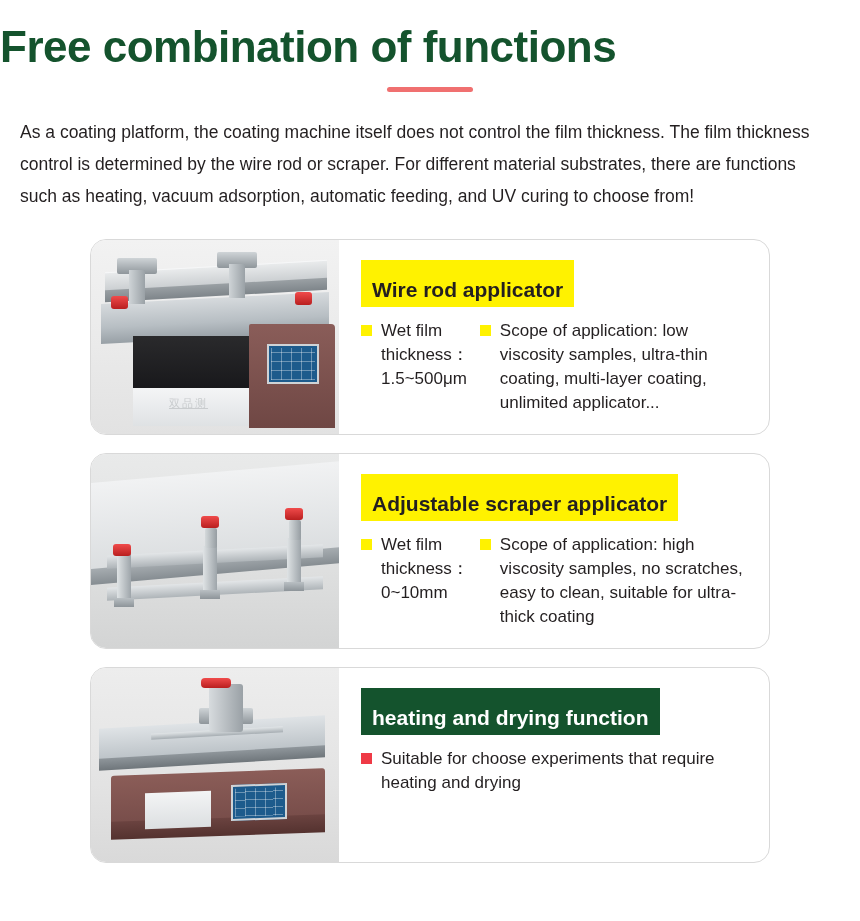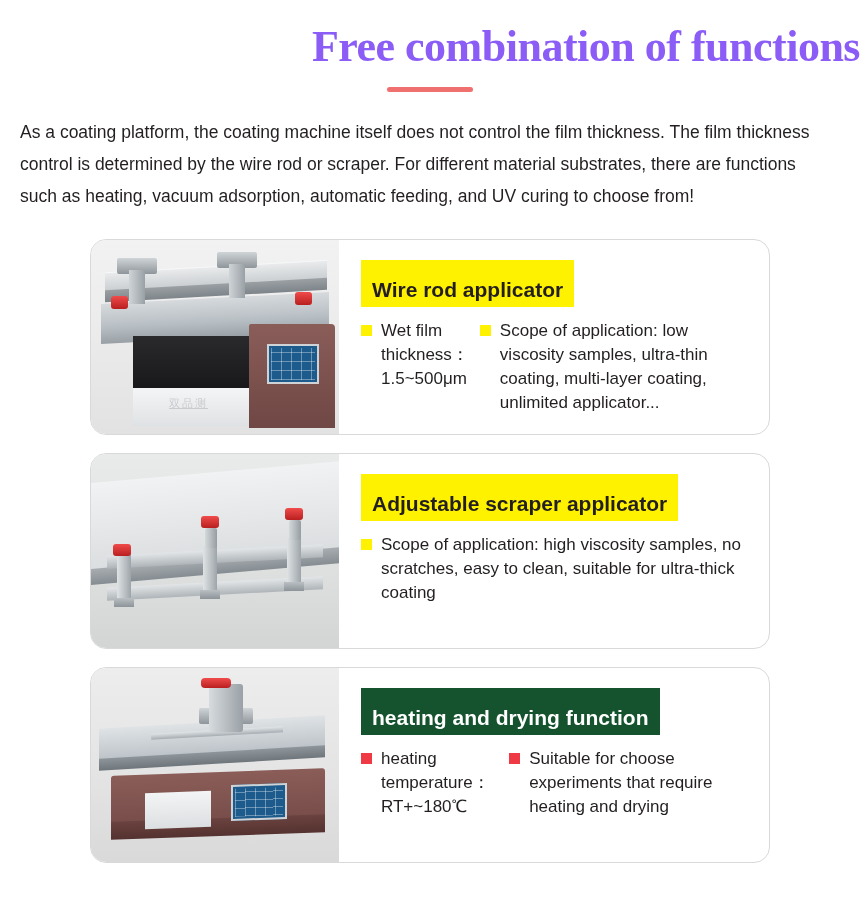--- a/index.html
+++ b/index.html
@@ -14,28 +14,27 @@
   }
 
   .page {
     position: relative;
     width: 860px;
     height: 921px;
   }
 
   
   .title {
-    text-align: right;
+    text-align: left;
     font-size: 44px;
     font-weight: 700;
     letter-spacing: -0.5px;
-    color: #8b5cf6;
+    color: #14532d;
     padding-top: 22px;
     line-height: 1.15;
-    font-family: Liberation Serif, serif;
   }
   .title-underline {
     width: 86px;
     height: 5px;
     border-radius: 3px;
     background: #f07070;
     margin: 14px auto 0 auto;
   }
   .intro {
     margin: 24px 48px 0 20px;
@@ -333,20 +332,24 @@
         <div class="bolt" style="left:198px;top:66px;"></div>
         <div class="redknob" style="left:22px;top:90px;"></div>
         <div class="redknob" style="left:110px;top:62px;"></div>
         <div class="redknob" style="left:194px;top:54px;"></div>
       </div>
       <div class="card-body">
         <span class="badge yellow">Adjustable scraper applicator</span>
         <div class="bullets">
           <div class="bullet">
             <span class="dot yellow"></span>
+            <span class="bullet-text">Wet film thickness： 0~10mm</span>
+          </div>
+          <div class="bullet">
+            <span class="dot yellow"></span>
             <span class="bullet-text">Scope of application: high viscosity samples, no scratches, easy to clean, suitable for ultra-thick coating</span>
           </div>
         </div>
       </div>
     </div>
 
     <div class="card">
       <div class="card-photo p3">
         <div class="bigplate"></div>
         <div class="bigplate2"></div>
@@ -358,24 +361,20 @@
         <div class="rod"></div>
         <div class="tower2"></div>
         <div class="tower"></div>
         <div class="redlever"></div>
       </div>
       <div class="card-body">
         <span class="badge red">heating and drying function</span>
         <div class="bullets">
           <div class="bullet">
             <span class="dot red"></span>
-            <span class="bullet-text">heating temperature：  RT+~180℃</span>
-          </div>
-          <div class="bullet">
-            <span class="dot red"></span>
             <span class="bullet-text">Suitable for choose experiments that require heating and drying</span>
           </div>
         </div>
       </div>
     </div>
 
   </div>
 </div>
 
 </body></html>

